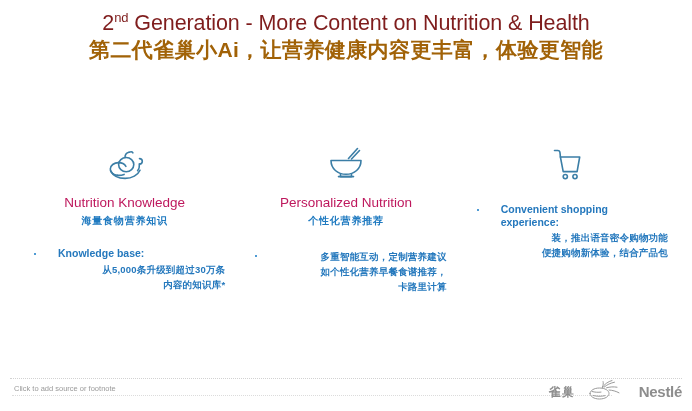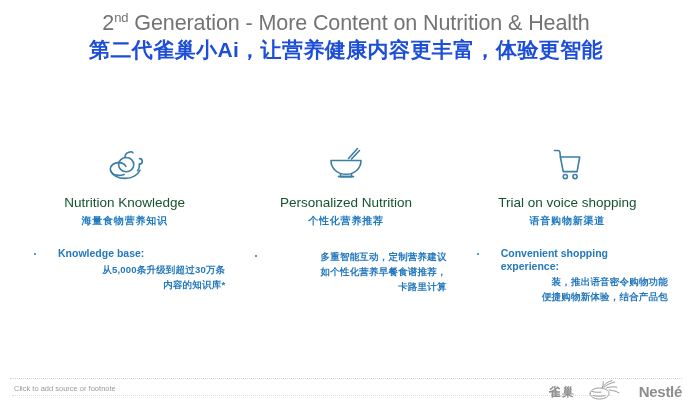--- a/index.html
+++ b/index.html
@@ -22,33 +22,33 @@
   .title-block {
     position: absolute;
     left: 0;
     top: 10px;
     width: 692px;
     text-align: center;
   }
   .title-en {
     font-size: 21.5px;
     line-height: 26px;
-    color: #737373;
+    color: #7f1d1d;
     letter-spacing: -0.1px;
     white-space: nowrap;
   }
   .title-en .sup {
     font-size: 13px;
     vertical-align: super;
     line-height: 0;
   }
   .title-cn {
     font-size: 21px;
     line-height: 25px;
-    color: #1d4ed8;
+    color: #a16207;
     font-weight: bold;
     letter-spacing: 0.4px;
     white-space: nowrap;
     margin-top: 1px;
   }
 
   
   .columns {
     position: absolute;
     left: 14px;
@@ -70,21 +70,21 @@
     align-items: flex-end;
     justify-content: center;
   }
   .col-head {
     text-align: center;
     margin-top: 9px;
   }
   .head-en {
     font-size: 13.5px;
     line-height: 16px;
-    color: #14532d;
+    color: #be185d;
     white-space: nowrap;
   }
   .head-cn {
     font-size: 10px;
     line-height: 18px;
     color: #1f7ac0;
     font-weight: bold;
     letter-spacing: 0.8px;
     white-space: nowrap;
     margin-top: 1px;
@@ -241,24 +241,20 @@
     </div>
 
     <div class="col">
       <div class="col-icon">
         <svg width="46" height="40" viewBox="0 0 46 40" fill="none" stroke="#3b7ea6" stroke-width="1.6" stroke-linecap="round" stroke-linejoin="round">
           <path d="M10.5 4.5h3.2c1.3 0 2.2 1 2.3 2.2l.4 4.3"></path>
           <path d="M16.4 11h19.3l-2.6 14.6H19.2L16.4 11z"></path>
           <circle cx="21.3" cy="30.6" r="2.1"></circle>
           <circle cx="31" cy="30.6" r="2.1"></circle>
         </svg>
-      </div>
-      <div class="col-head">
-        <div class="head-en">Trial on voice shopping</div>
-        <div class="head-cn">语音购物新渠道</div>
       </div>
       <div class="col-body">
         <div class="bullet-row">
           <span class="bullet-dot"></span>
           <div class="b-en">Convenient shopping experience:</div>
           <div class="b-cn">
             <div>装，推出语音密令购物功能</div>
             <div>便捷购物新体验，结合产品包</div>
           </div>
         </div>

